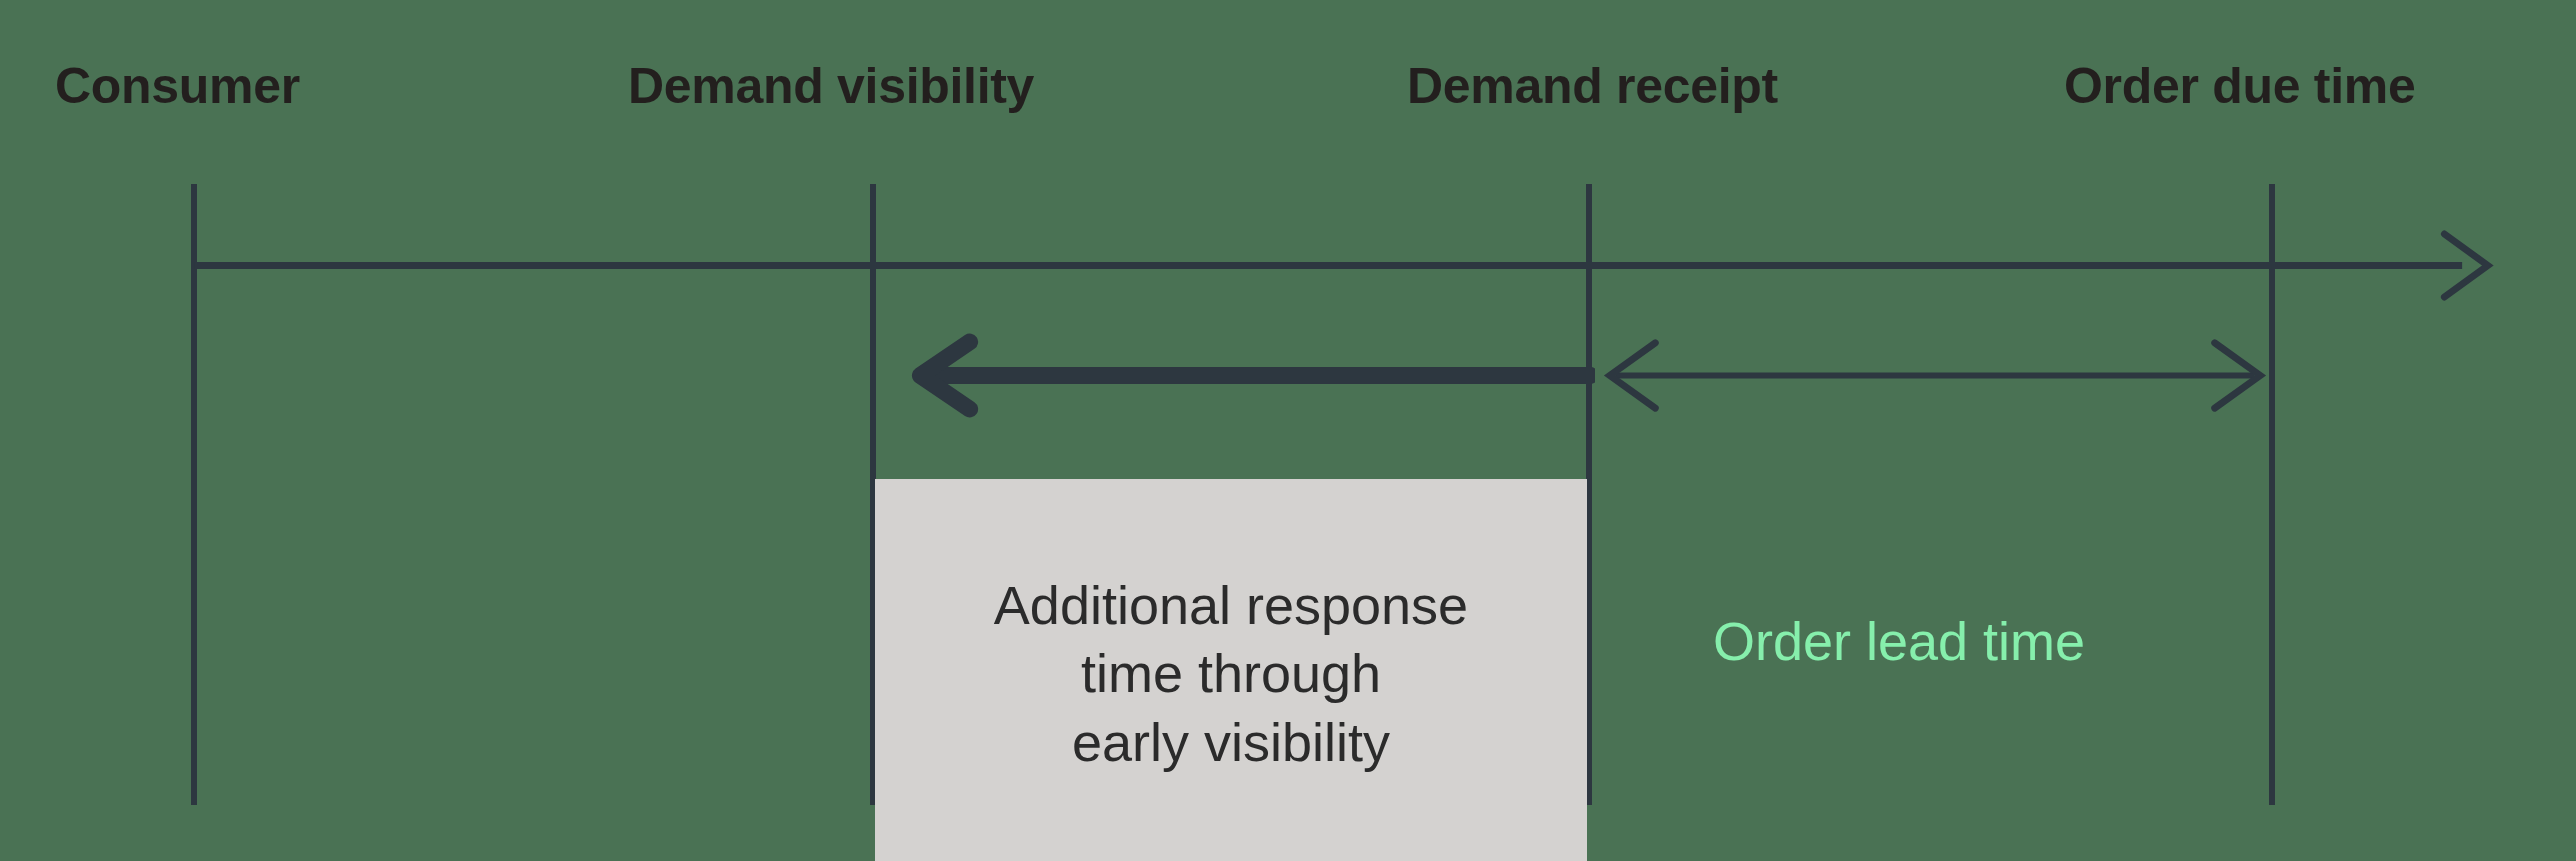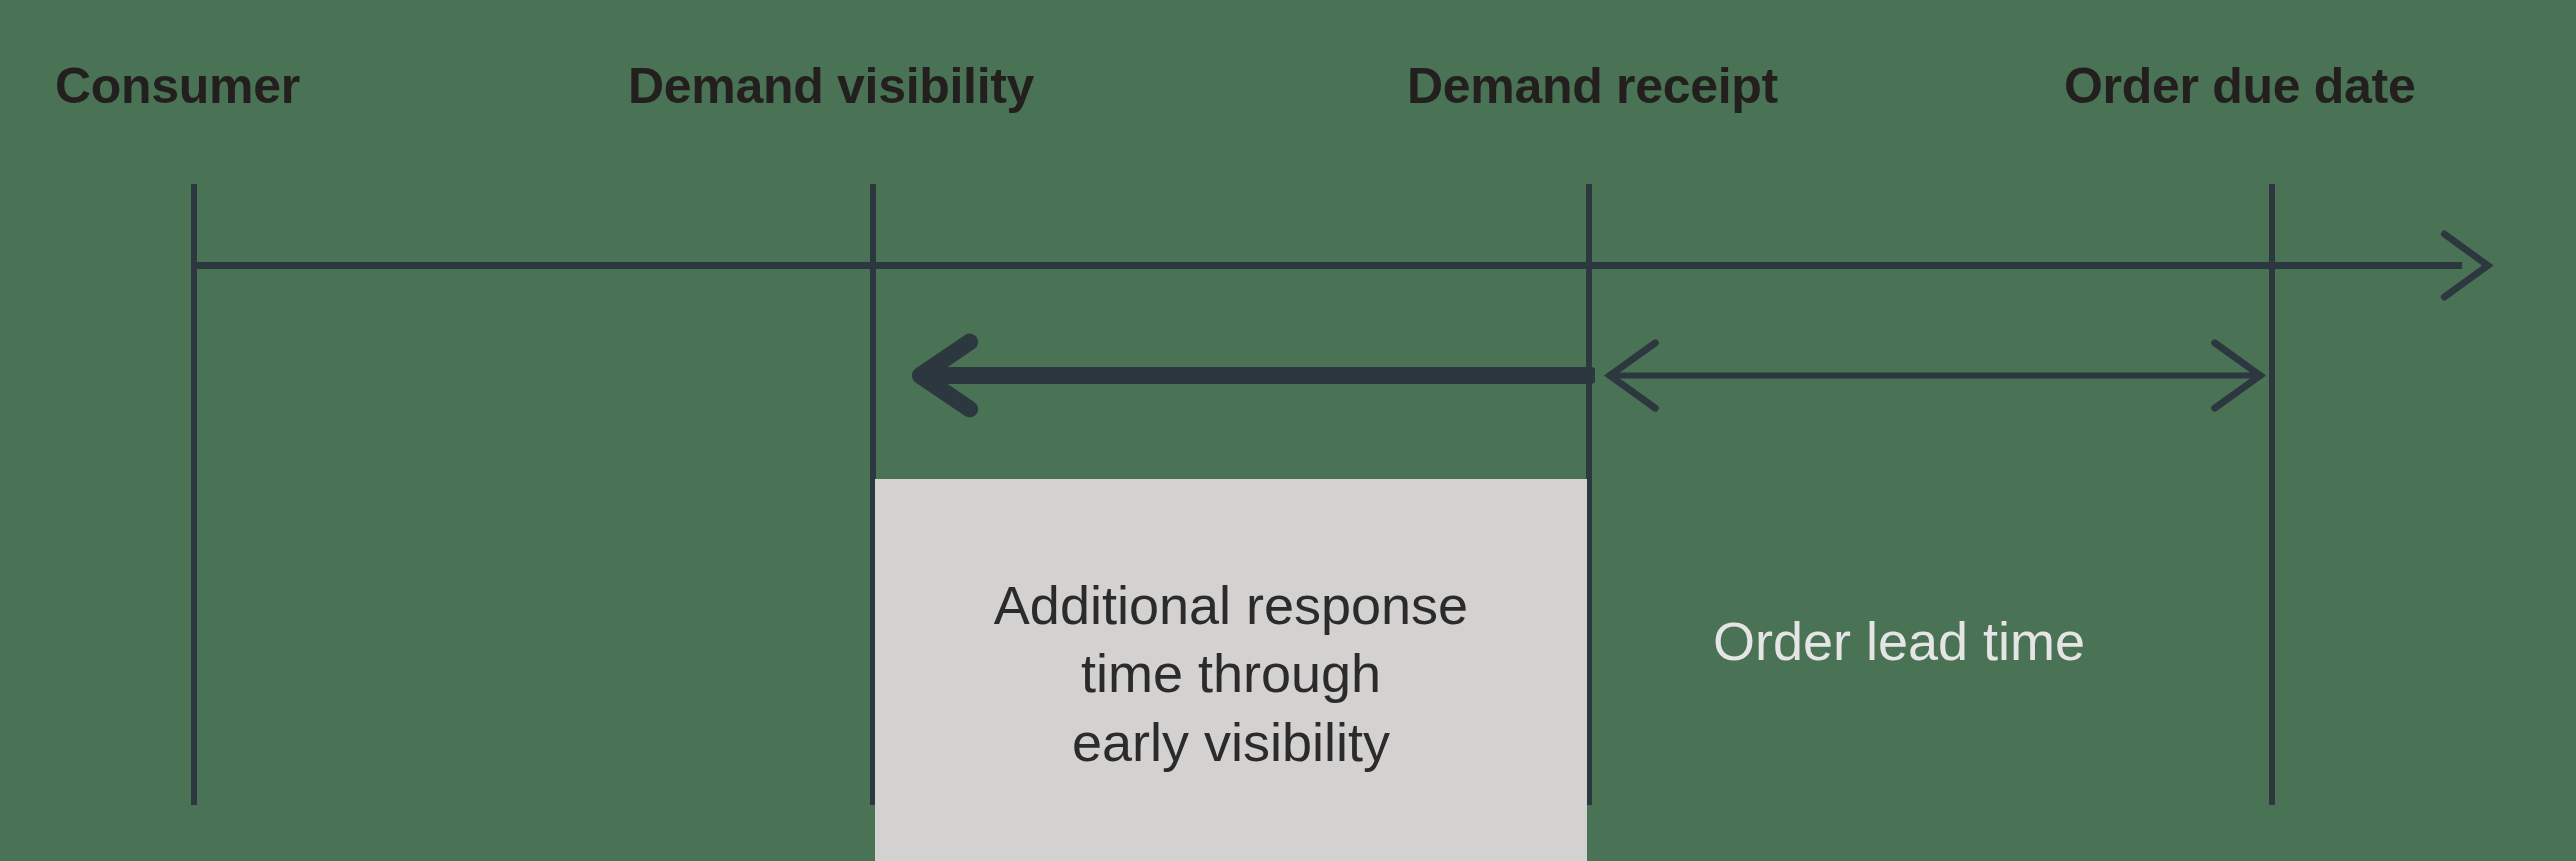--- a/index.html
+++ b/index.html
@@ -100,35 +100,35 @@
   }
 
   
   .lead-caption {
     position: absolute;
     left: 1593px;
     top: 614px;
     width: 612px;
     text-align: center;
     font-size: 54px;
-    color: #e5e5e5;
+    color: #86efac;
     font-weight: 400;
     line-height: 1;
     white-space: nowrap;
   }
 </style>
 </head>
 <body>
 
 <div id="stage">
 
   <div class="milestone-label ml-0">Consumer</div>
   <div class="milestone-label ml-1">Demand visibility</div>
   <div class="milestone-label ml-2">Demand receipt</div>
-  <div class="milestone-label ml-3">Order due date</div>
+  <div class="milestone-label ml-3">Order due time</div>
 
   <div class="vrule vr-0"></div>
   <div class="vrule vr-1"></div>
   <div class="vrule vr-2"></div>
   <div class="vrule vr-3"></div>
 
   <svg class="timeline-svg" viewBox="0 0 2340 76">
     <line x1="2" y1="38" x2="2300" y2="38" stroke="#2d3740" stroke-width="7" stroke-linecap="butt"></line>
     <polyline points="2282,6 2326,38 2282,70" fill="none" stroke="#2d3740" stroke-width="7" stroke-linecap="round" stroke-linejoin="miter"></polyline>
   </svg>

